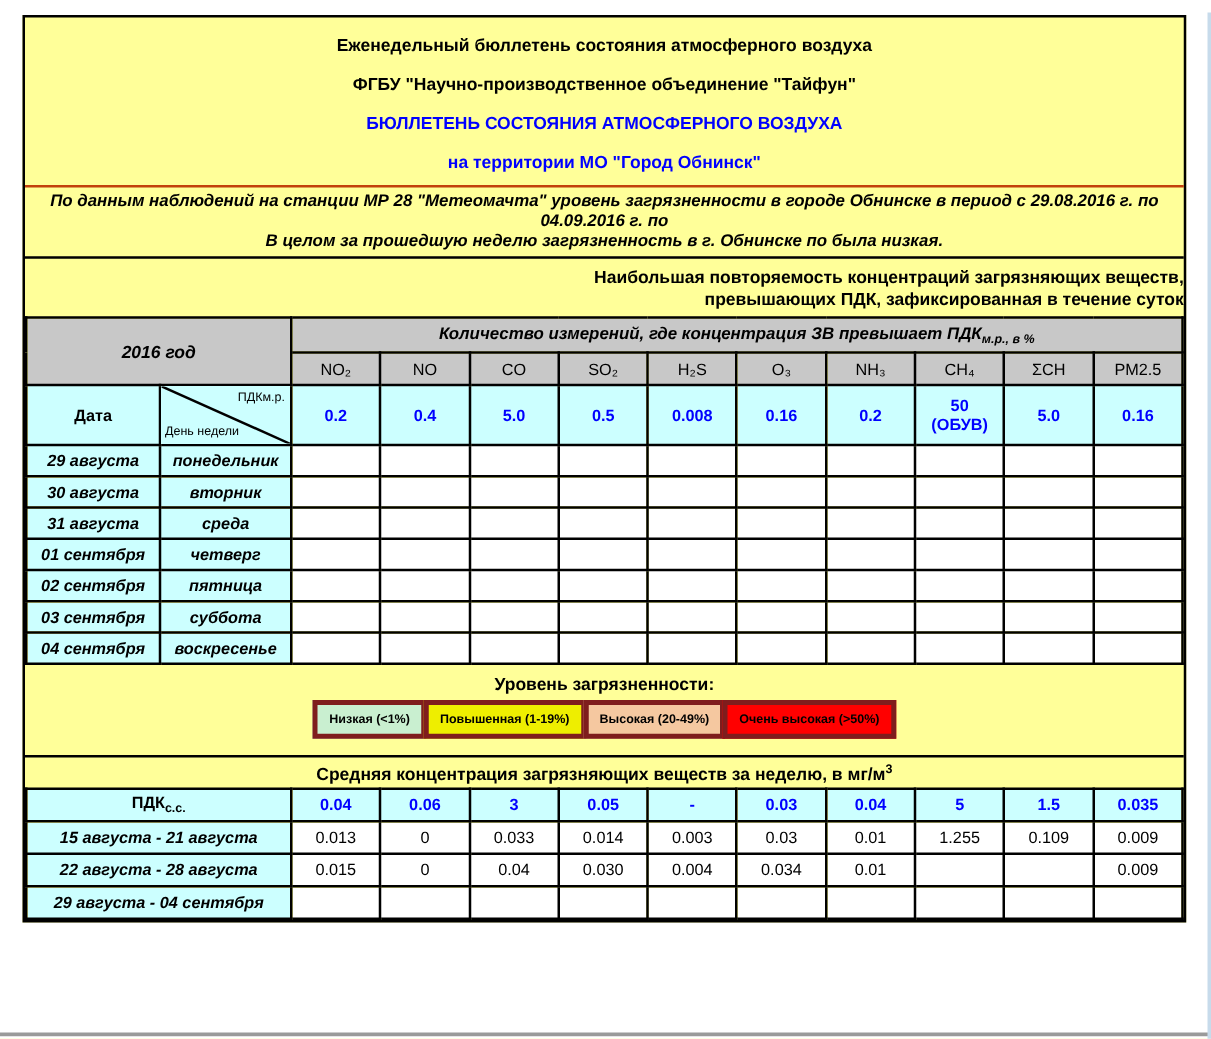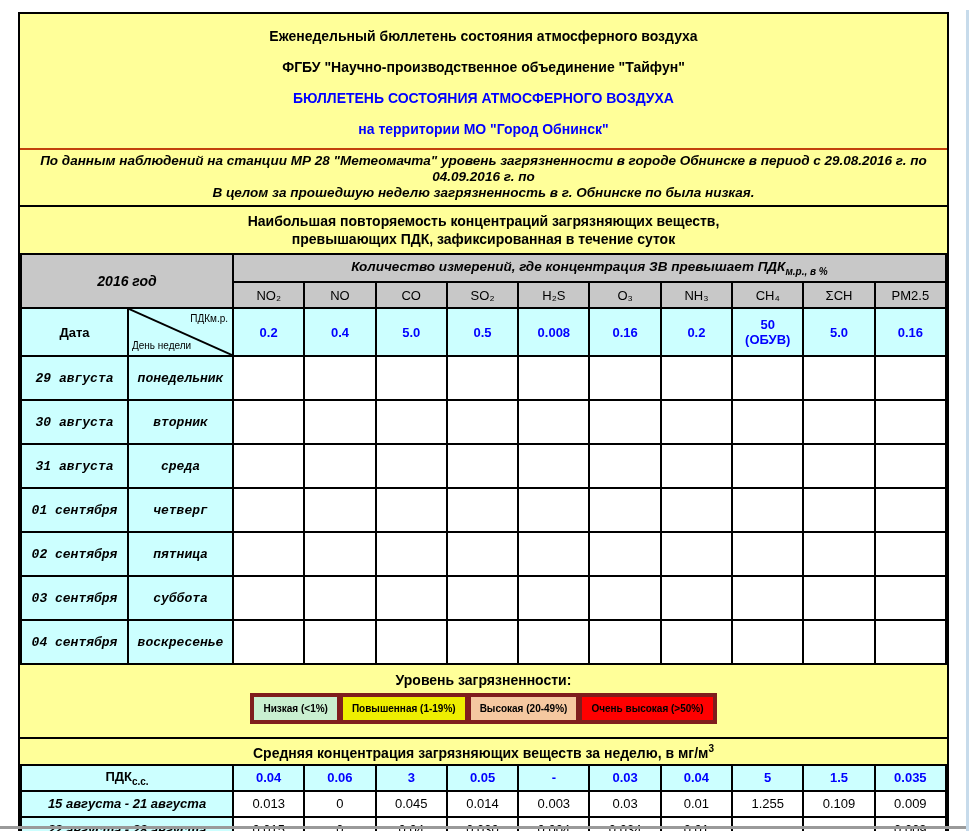--- a/index.html
+++ b/index.html
@@ -15,31 +15,31 @@
   }
   
   .hdr{ padding:6px 0 4px; }
   .hdr-line{ height:31px; display:flex; align-items:center; justify-content:center;
     font-size:14px; font-weight:bold; text-align:left; }
   .blue{ color:#0000ff; }
   
   .summary{ border-top:2px solid #c2410c; padding:3px 10px 4px; text-align:center;
     font-size:13.5px; font-weight:bold; font-style:italic; line-height:16px; }
   
-  .sec-title{ border-top:2px solid #000; padding:5px 0; text-align:center;
+  .sec-title{ border-top:2px solid #000; padding:5px 0; text-align:right;
     font-size:14px; font-weight:bold; line-height:18px; }
   
   table{ border-collapse:collapse; table-layout:fixed; width:100%; }
   td{ border:2px solid #000; text-align:center; vertical-align:middle;
       font-size:13px; padding:0 1px; overflow:hidden; }
   .g{ background:#c8c8c8; }
   .cy{ background:#ccffff; }
   .w{ background:#ffffff; }
   .r-head1{ height:28px; } .r-head2{ height:26px; }
-  .r-pdk{ height:48px; } .r-day{ height:44px;font-family:Liberation Mono, monospace; } .r-avg{ height:26px; }
+  .r-pdk{ height:48px; } .r-day{ height:25px; } .r-avg{ height:26px; }
   .year{ font-weight:bold; font-style:italic; font-size:14px; }
   .meas{ font-weight:bold; font-style:italic; font-size:13.5px; }
   .meas sub, .pdklbl sub{ font-size:10px; }
   .v{ color:#0000ff; font-weight:bold; }
   .pre{ white-space:pre-line; line-height:15px; }
   .lbl{ font-weight:bold; }
   .d{ font-weight:bold; font-style:italic; }
   .pdklbl{ font-weight:bold; }
   
   .diag{ position:relative;text-align:right; }
@@ -285,21 +285,21 @@
       <td class="cy v">0.03</td>
       <td class="cy v">0.04</td>
       <td class="cy v">5</td>
       <td class="cy v">1.5</td>
       <td class="cy v">0.035</td>
     </tr>
     <tr class="r-avg">
       <td class="cy d">15 августа - 21 августа</td>
       <td class="w">0.013</td>
       <td class="w">0</td>
-      <td class="w">0.045</td>
+      <td class="w">0.033</td>
       <td class="w">0.014</td>
       <td class="w">0.003</td>
       <td class="w">0.03</td>
       <td class="w">0.01</td>
       <td class="w">1.255</td>
       <td class="w">0.109</td>
       <td class="w">0.009</td>
     </tr>
     <tr class="r-avg">
       <td class="cy d">22 августа - 28 августа</td>

